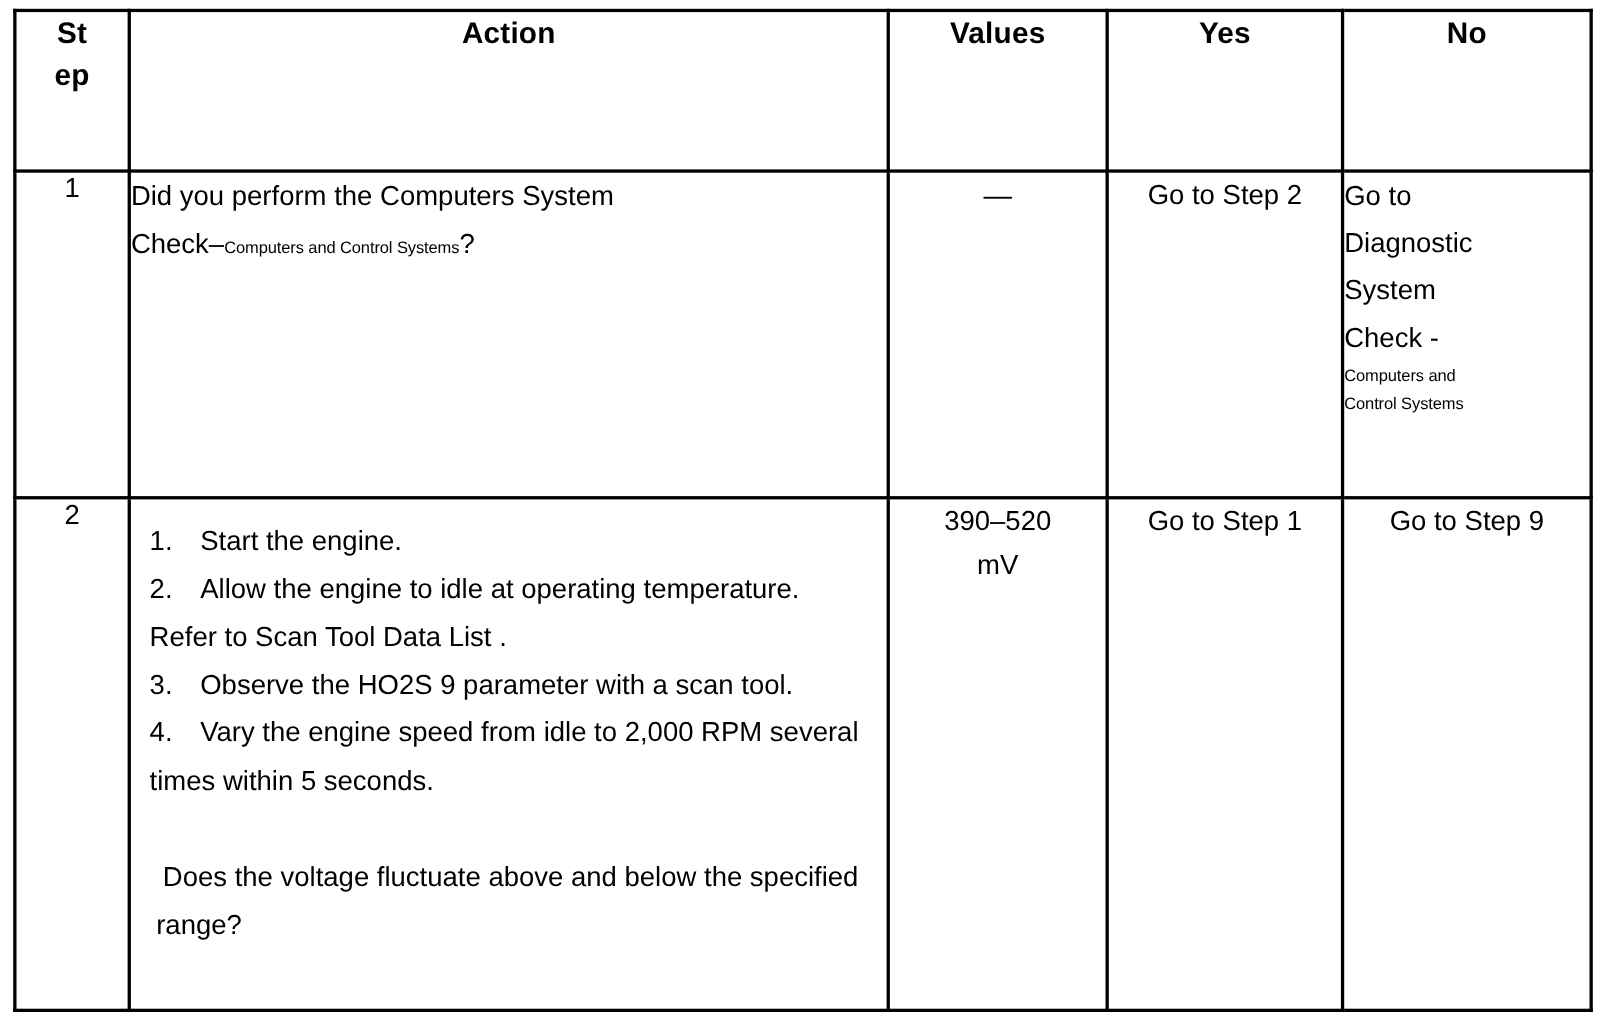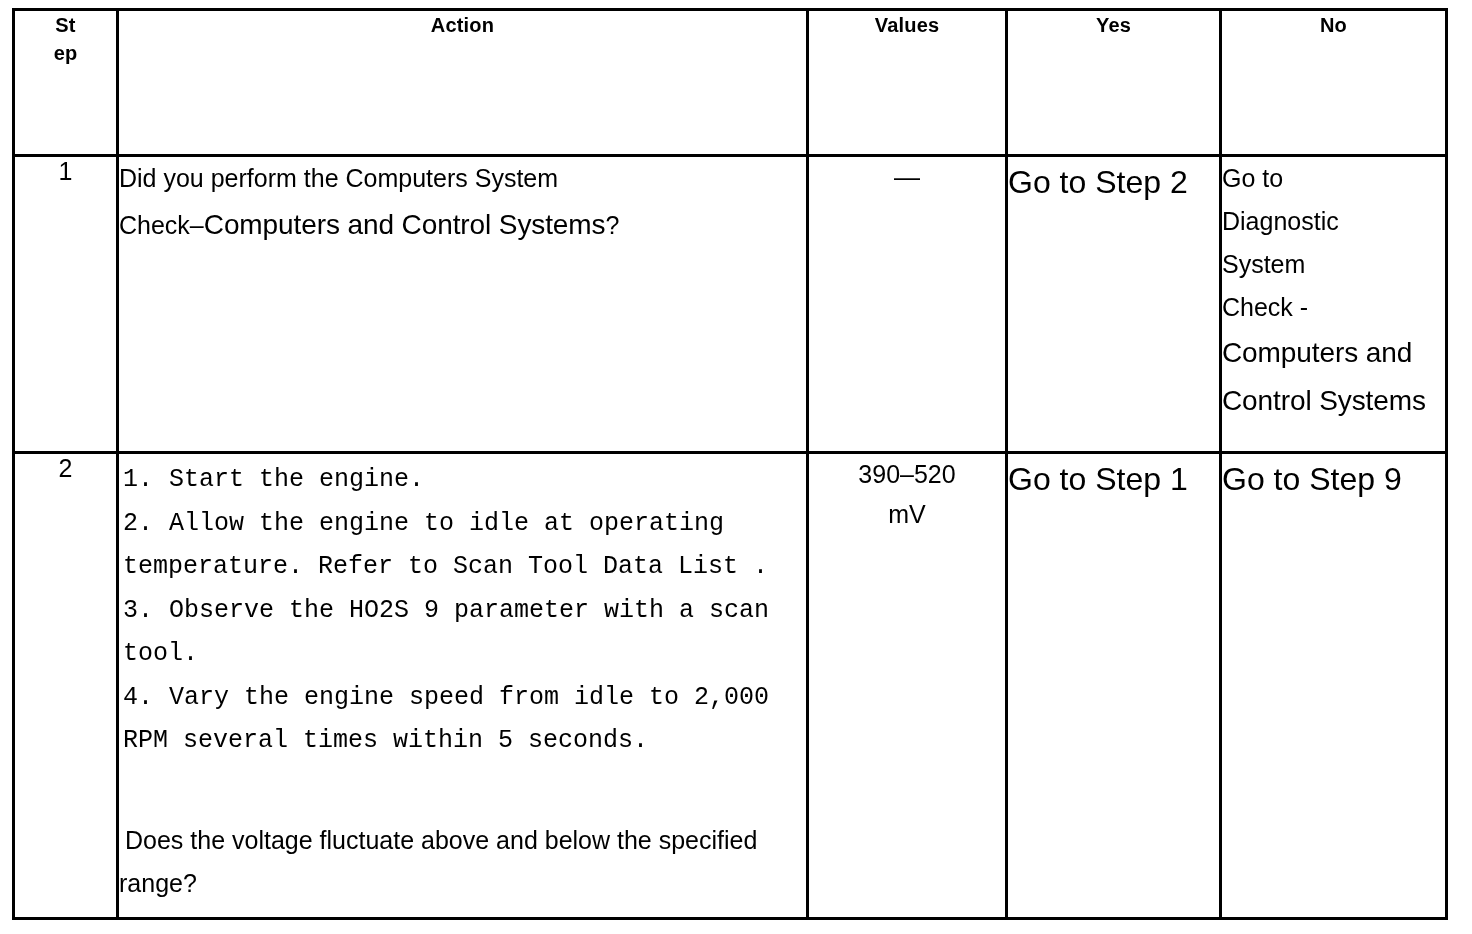--- a/index.html
+++ b/index.html
@@ -47,21 +47,21 @@
   .col-values { width: 199px; }
   .col-yes    { width: 214px; }
   .col-no     { width: 226px; }
 
   
   .hdr-row { height: 146px; }
   .hdr-cell {
     text-align: center;
     vertical-align: middle;
     font-weight: bold;
-    font-size: 20px;
+    font-size: 27px;
     line-height: 1.42;
     letter-spacing: 0.2px;
   }
   .hdr-step-inner {
     display: block;
     width: 44px;
     margin: 0 auto;
     text-align: center;
   }
 
@@ -77,57 +77,57 @@
     line-height: 1.74;
     text-align: left;
   }
   .values-cell {
     text-align: center;
     vertical-align: middle;
     font-size: 25px;
     line-height: 1.6;
   }
   .branch-cell {
+    text-align: center;
     vertical-align: bottom;
-    font-size: 32px;
+    font-size: 25px;
     line-height: 1.6;
     padding-bottom: 14px;
   }
   .branch-cell-top {
     text-align: left;
     vertical-align: top;
     font-size: 25px;
     line-height: 1.72;
     padding-top: 16px;
   }
 
   .row-1 { height: 297px; }
   .row-2 { height: 466px; }
 
   
   .small-caps-line {
-    font-size: 28px;
+    font-size: 15px;
     letter-spacing: -0.1px;
   }
   .dash { font-size: 26px; }
 
   .step-list {
     margin: 0;
-    padding: 4px;
+    padding: 17px;
     list-style: none;
-    font-family: Liberation Mono, monospace;
   }
   .step-list li {
     margin: 0 0 0 0;
     padding: 0;
     text-indent: 0;
   }
   .num { display: inline-block; min-width: 46px; }
 
-  .q-block { margin-top: 52px; }
+  .q-block { margin-top: 27px; padding-left: 23px; }
   .q-block .q-line { text-indent: 6px; }
 </style>
 </head>
 <body>
 
 <div class="page">
 
   <table class="diag-table">
     <colgroup>
       <col class="col-step">

